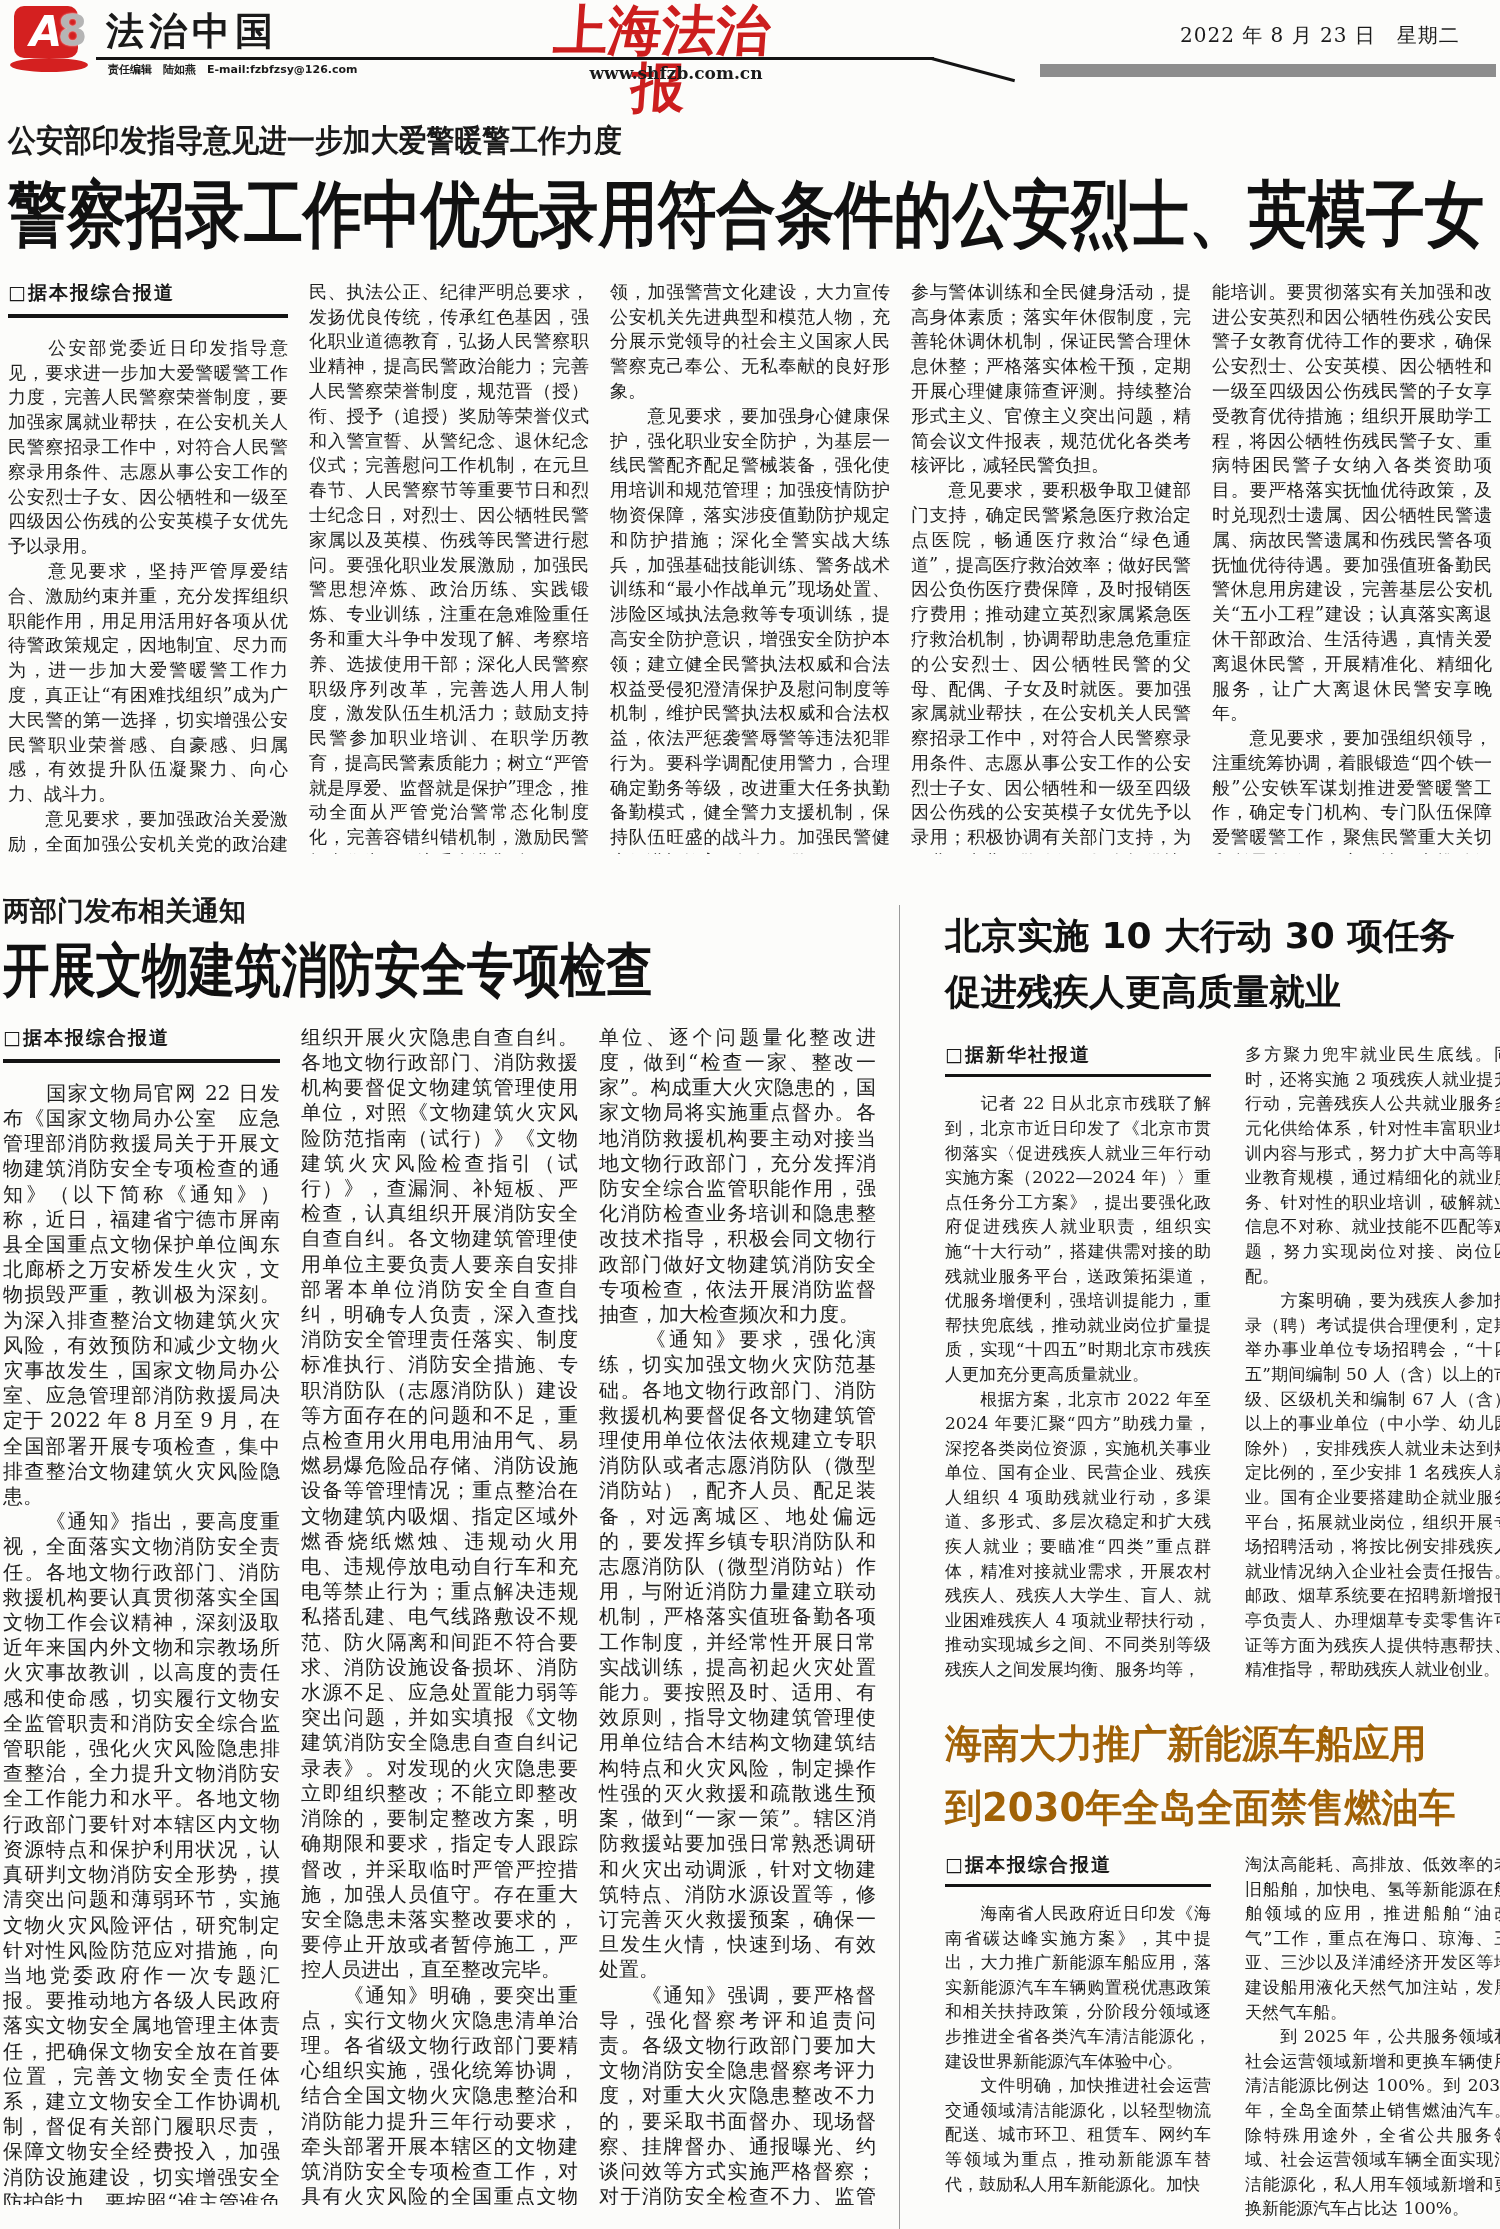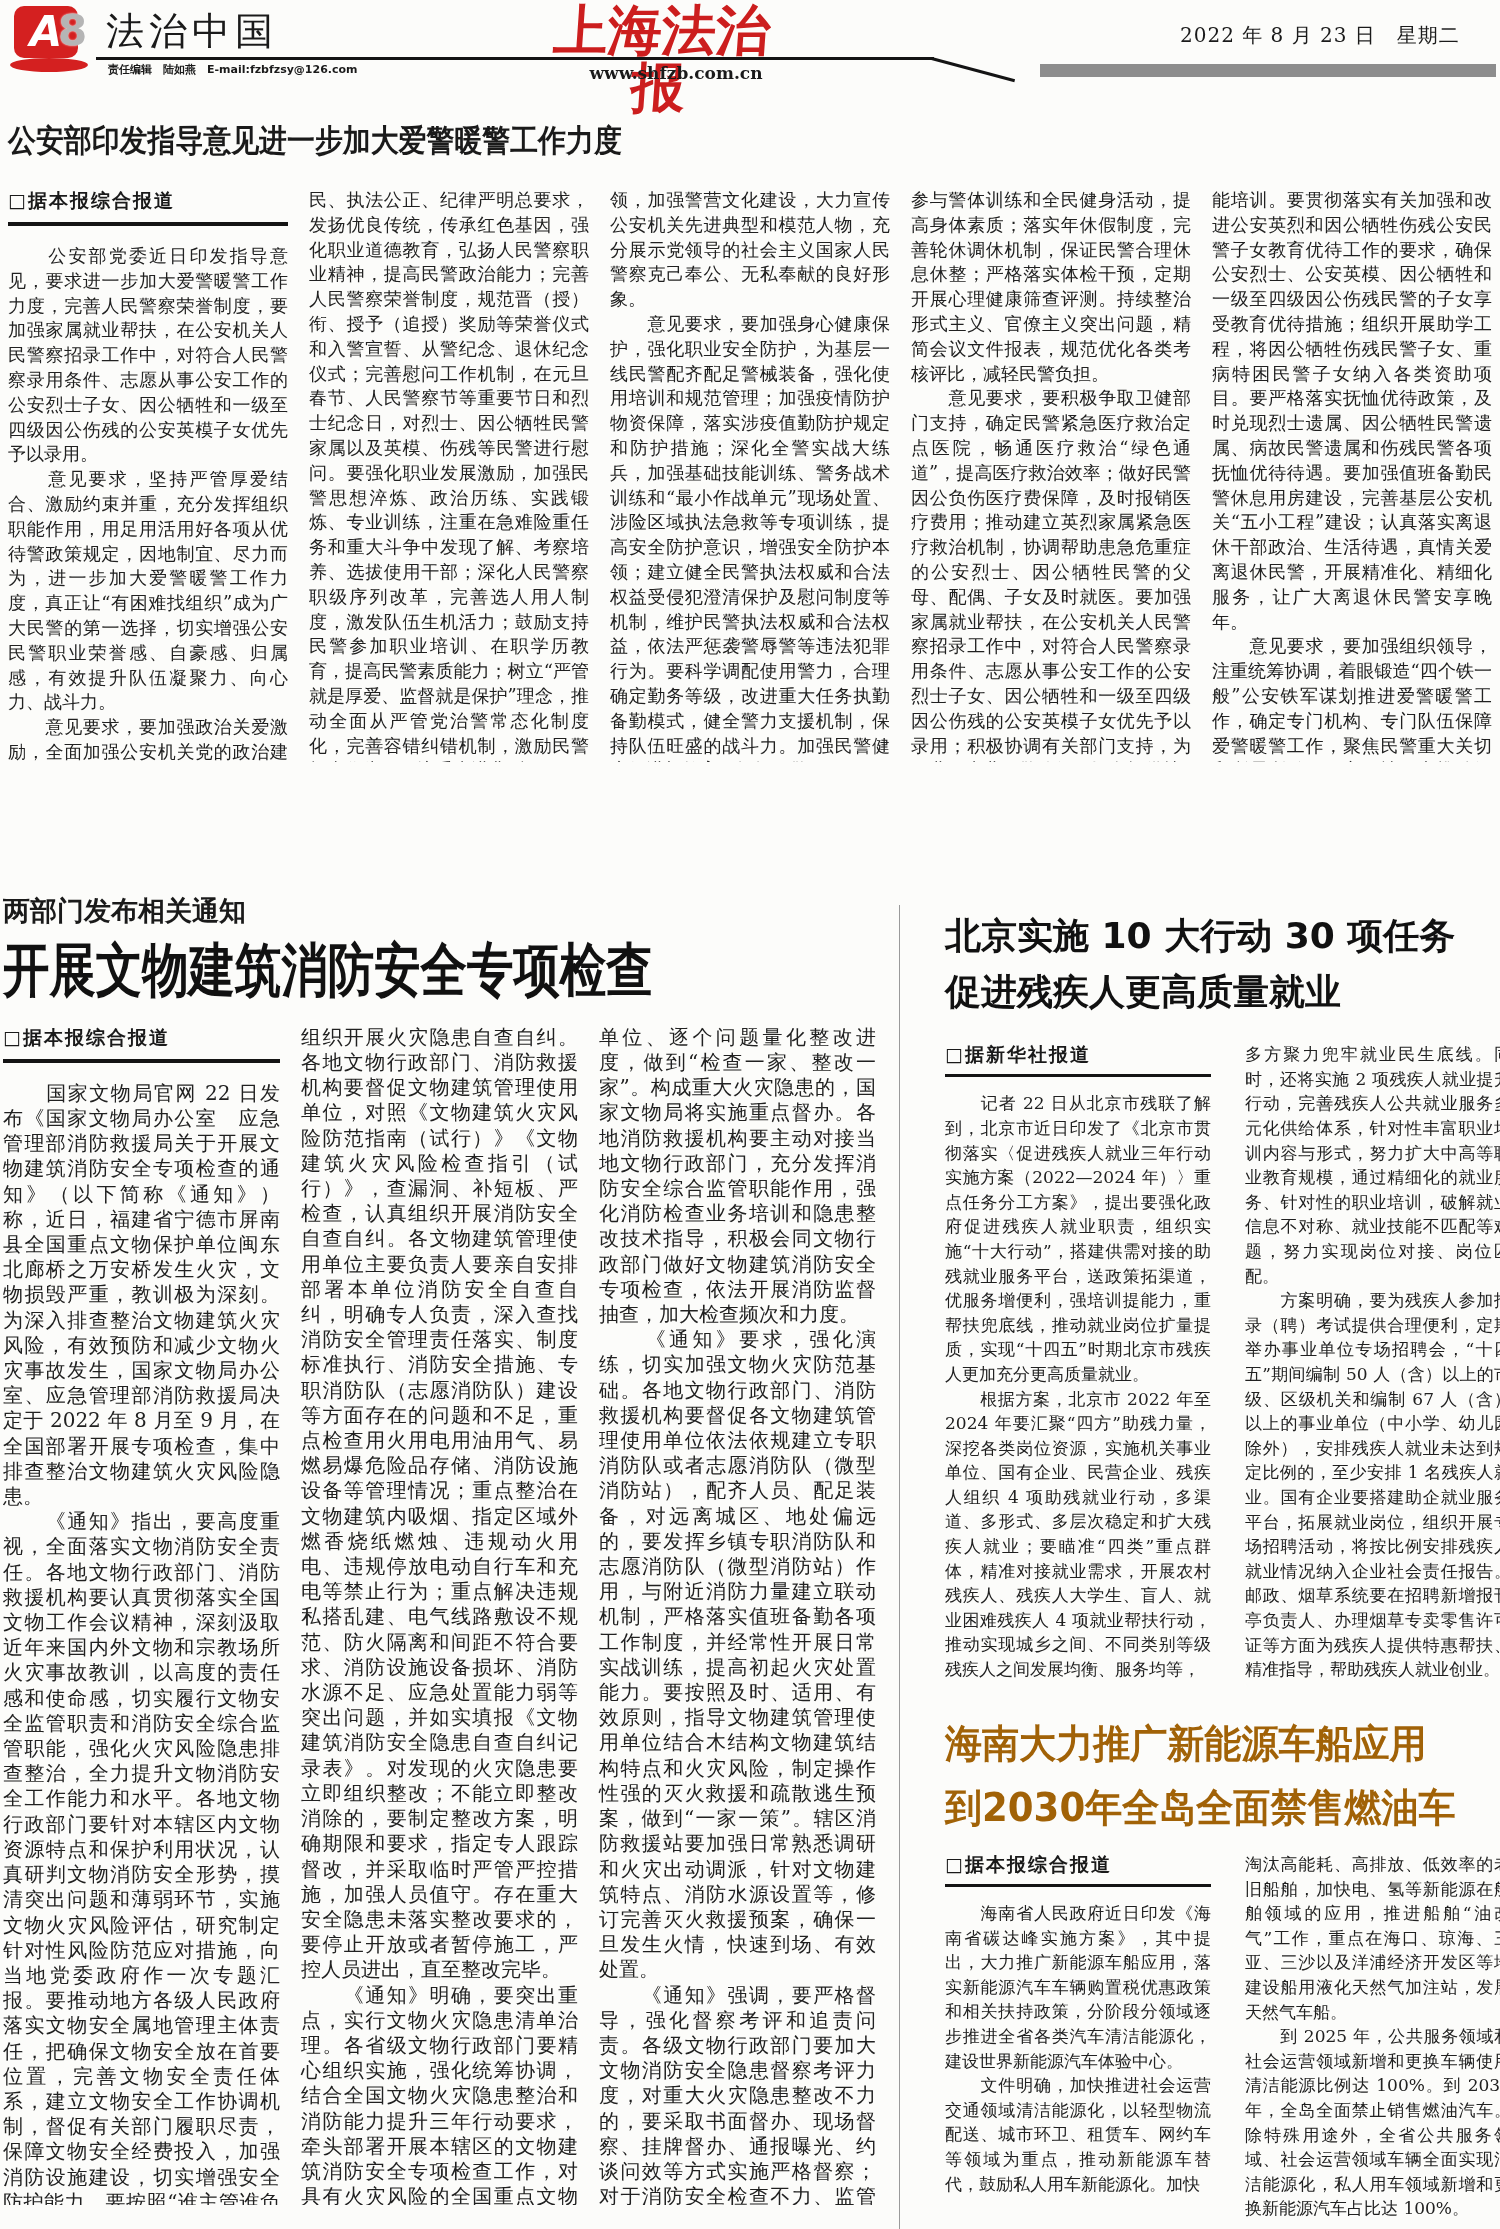--- a/index.html
+++ b/index.html
@@ -10,21 +10,21 @@
   .hdr{position:absolute;left:0;top:0;width:1500px;height:88px;}
   .badge-box{position:absolute;left:14px;top:6px;width:64px;height:52px;background:#d42020;
              border-radius:10px;display:flex;align-items:center;justify-content:center;}
   .badge-a{color:#fff;font-family:"DejaVu Sans",sans-serif;font-weight:800;font-size:42px;
            font-style:italic;line-height:1;}
   .badge-8{position:absolute;left:58px;top:10px;color:#b5b5b5;font-family:"DejaVu Sans",sans-serif;
            font-weight:800;font-size:42px;line-height:1;text-shadow:0 0 2px #fff;}
   .badge-ellipse{position:absolute;left:10px;top:58px;width:78px;height:14px;background:#d42020;
                  border-radius:50%;}
   .section-title{position:absolute;left:106px;top:6px;font-family:"DejaVu Sans",sans-serif;
-                 font-weight:400;font-size:38px;letter-spacing:5px;}
+                 font-weight:700;font-size:38px;letter-spacing:5px;}
   .editor-line{position:absolute;left:108px;top:62px;font-family:"DejaVu Sans",sans-serif;
                font-weight:700;font-size:11px;text-align:right;}
   .masthead{position:absolute;left:540px;top:2px;width:240px;text-align:center;color:#cc1e1e;
             font-weight:900;font-size:54px;line-height:1.05;transform:skewX(-4deg);
             font-family:"DejaVu Serif",serif;}
   .mast-url{position:absolute;left:556px;top:63px;width:240px;text-align:center;font-weight:700;
             font-size:17px;font-family:"DejaVu Serif",serif;}
   .hdr-date{position:absolute;left:1180px;top:22px;font-size:20px;letter-spacing:1px;}
   .hdr-rule{position:absolute;left:96px;top:57px;width:838px;height:3px;background:#141414;}
   .hdr-diag{position:absolute;left:932px;top:57px;width:86px;height:3px;background:#141414;
@@ -96,20 +96,23 @@
 
     <div class="hdr-rule"></div>
     <div class="hdr-diag"></div>
     <div class="hdr-bar"></div>
   </div>
 
   <div class="art1">
     <div class="kicker">
       <span class="scaleX" style="transform:scaleX(0.9);">公安部印发指导意见进一步加大爱警暖警工作力度</span>
     </div>
+    <div class="headline">
+      <span class="scaleX" style="transform:scaleX(0.82);">警察招录工作中优先录用符合条件的公安烈士、英模子女</span>
+    </div>
     <div class="colrow">
       <div class="col">
         <div class="byline">□据本报综合报道</div>
         <div class="byline-rule"></div>
         <div class="coltext">　　公安部党委近日印发指导意见，要求进一步加大爱警暖警工作力度，完善人民警察荣誉制度，要加强家属就业帮扶，在公安机关人民警察招录工作中，对符合人民警察录用条件、志愿从事公安工作的公安烈士子女、因公牺牲和一级至四级因公伤残的公安英模子女优先予以录用。
 　　意见要求，坚持严管厚爱结合、激励约束并重，充分发挥组织职能作用，用足用活用好各项从优待警政策规定，因地制宜、尽力而为，进一步加大爱警暖警工作力度，真正让“有困难找组织”成为广大民警的第一选择，切实增强公安民警职业荣誉感、自豪感、归属感，有效提升队伍凝聚力、向心力、战斗力。
 　　意见要求，要加强政治关爱激励，全面加强公安机关党的政治建设，忠实践行对党忠诚、服务人</div>
       </div>
       <div class="col coltext">民、执法公正、纪律严明总要求，发扬优良传统，传承红色基因，强化职业道德教育，弘扬人民警察职业精神，提高民警政治能力；完善人民警察荣誉制度，规范晋（授）衔、授予（追授）奖励等荣誉仪式和入警宣誓、从警纪念、退休纪念仪式；完善慰问工作机制，在元旦春节、人民警察节等重要节日和烈士纪念日，对烈士、因公牺牲民警家属以及英模、伤残等民警进行慰问。要强化职业发展激励，加强民警思想淬炼、政治历练、实践锻炼、专业训练，注重在急难险重任务和重大斗争中发现了解、考察培养、选拔使用干部；深化人民警察职级序列改革，完善选人用人制度，激发队伍生机活力；鼓励支持民警参加职业培训、在职学历教育，提高民警素质能力；树立“严管就是厚爱、监督就是保护”理念，推动全面从严管党治警常态化制度化，完善容错纠错机制，激励民警担当作为。要注重先进典型引</div>
       <div class="col coltext">领，加强警营文化建设，大力宣传公安机关先进典型和模范人物，充分展示党领导的社会主义国家人民警察克己奉公、无私奉献的良好形象。

